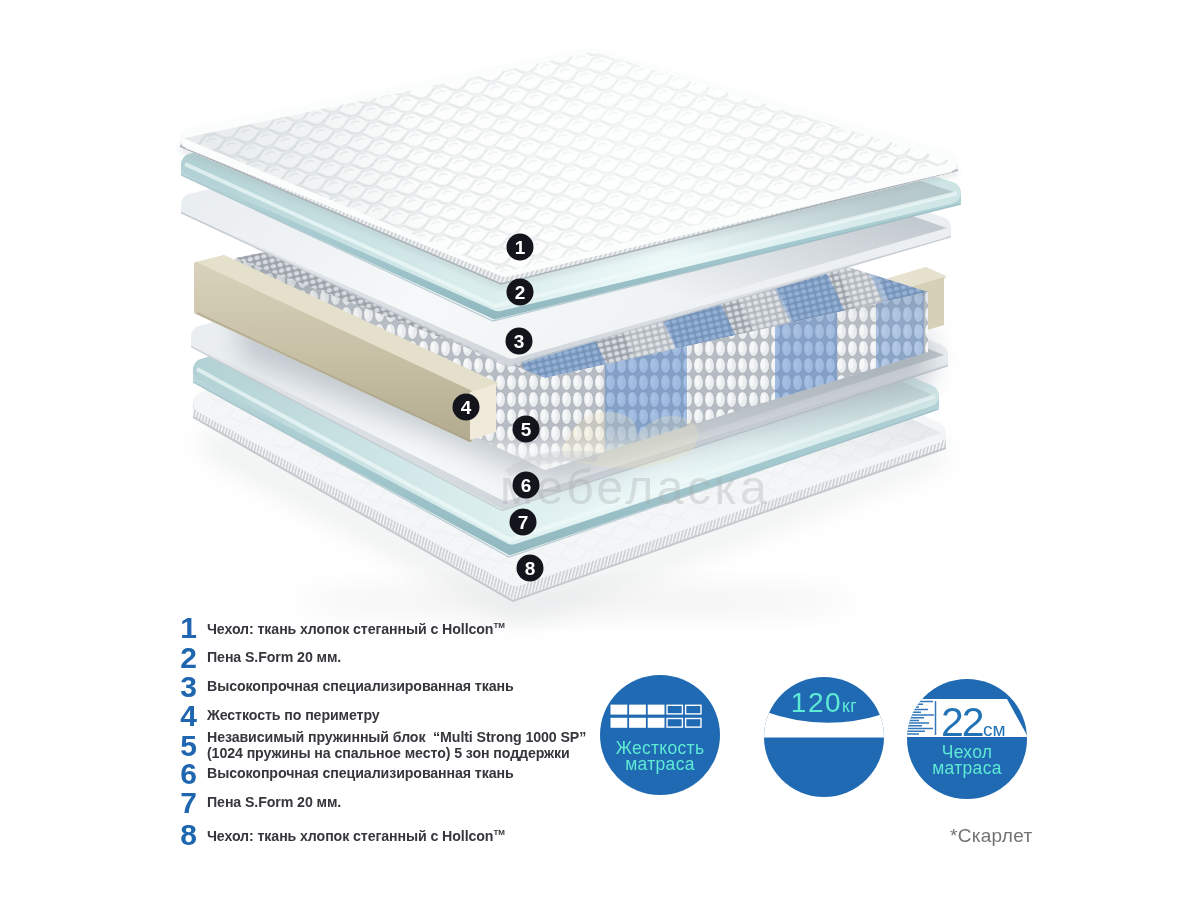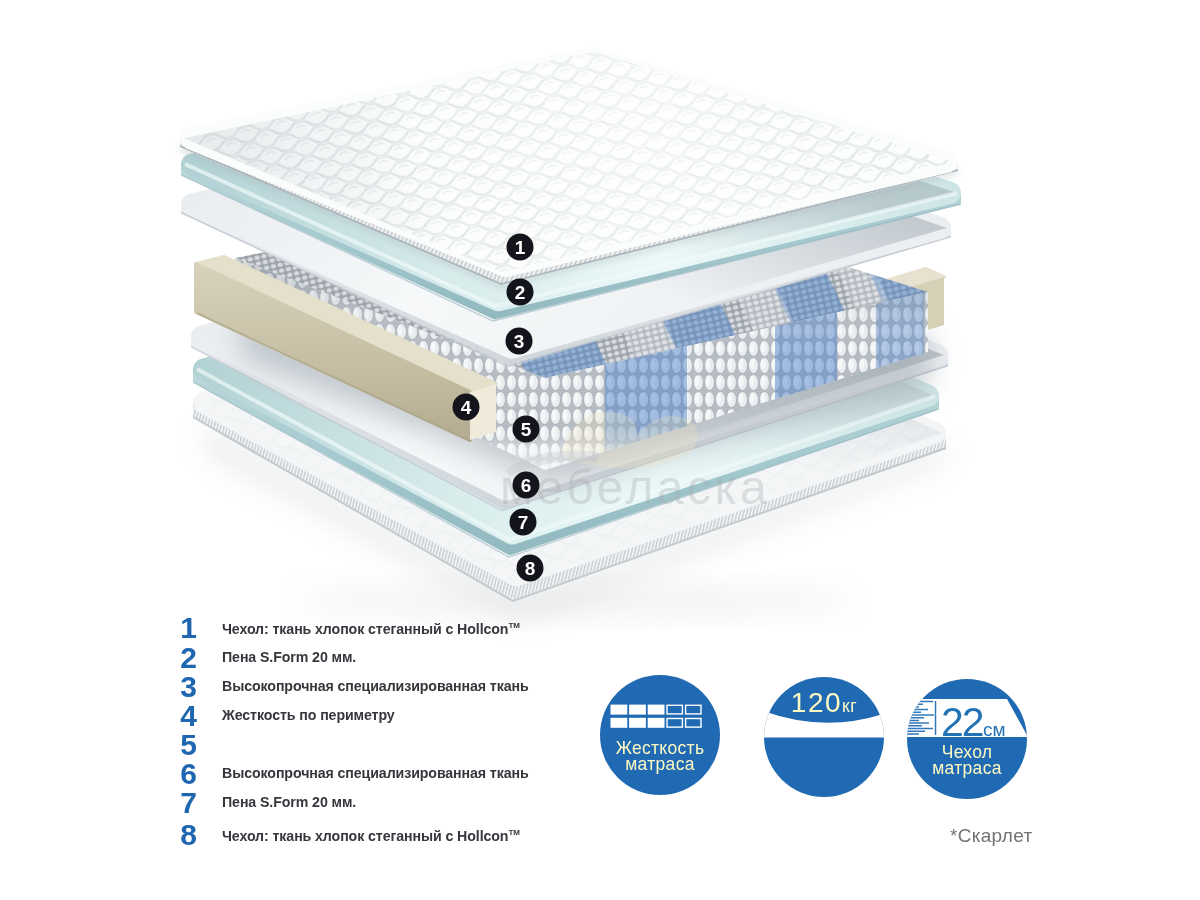--- a/index.html
+++ b/index.html
@@ -1,21 +1,21 @@
 <!DOCTYPE html>
 <html><head><meta charset="utf-8">
 <style>
 *{margin:0;padding:0;box-sizing:border-box}
 html,body{width:1200px;height:900px;background:#ffffff;font-family:"Liberation Sans",sans-serif;overflow:hidden;position:relative}
 .item{position:absolute;left:157px;display:flex;align-items:center;transform:translateY(-50%)}
 .item .num{width:40px;text-align:right;font-size:30px;font-weight:bold;color:#1e66b0;line-height:1}
-.item .txt{margin-left:25px;font-size:14.2px;font-weight:bold;color:#36373d;line-height:15.5px;letter-spacing:-0.1px}
+.item .txt{margin-left:10px;font-size:14.2px;font-weight:bold;color:#36373d;line-height:15.5px;letter-spacing:-0.1px}
 .tm{font-size:8px;vertical-align:super;font-weight:bold}
 .circ{position:absolute;width:120px;height:120px;border-radius:50%;background:#1f6ab2;overflow:hidden}
-.circ .cap{position:absolute;width:100%;text-align:center;color:#fef9c3;letter-spacing:0.3px}
+.circ .cap{position:absolute;width:100%;text-align:center;color:#5eead4;letter-spacing:0.3px}
 </style></head>
 <body>
 <svg width="1200" height="900" viewBox="0 0 1200 900" xmlns="http://www.w3.org/2000/svg" style="position:absolute;left:0;top:0">
 <defs>
 <filter id="blur14" x="-40%" y="-40%" width="180%" height="180%">
         <feGaussianBlur stdDeviation="14"></feGaussianBlur>
       </filter>
 <filter id="blur6" x="-40%" y="-40%" width="180%" height="180%">
         <feGaussianBlur stdDeviation="6"></feGaussianBlur>
       </filter>
@@ -213,20 +213,21 @@
 <div class="item" style="top:687px">
     <div class="num">3</div>
     <div class="txt">Высокопрочная специализированная ткань</div>
   </div>
 <div class="item" style="top:716px">
     <div class="num">4</div>
     <div class="txt">Жесткость по периметру</div>
   </div>
 <div class="item" style="top:745px">
     <div class="num">5</div>
+    <div class="txt">Независимый пружинный блок&nbsp; “Multi Strong 1000 SP”<br>(1024 пружины на спальное место) 5 зон поддержки</div>
   </div>
 <div class="item" style="top:774px">
     <div class="num">6</div>
     <div class="txt">Высокопрочная специализированная ткань</div>
   </div>
 <div class="item" style="top:803px">
     <div class="num">7</div>
     <div class="txt">Пена S.Form 20 мм.</div>
   </div>
 <div class="item" style="top:835px">

